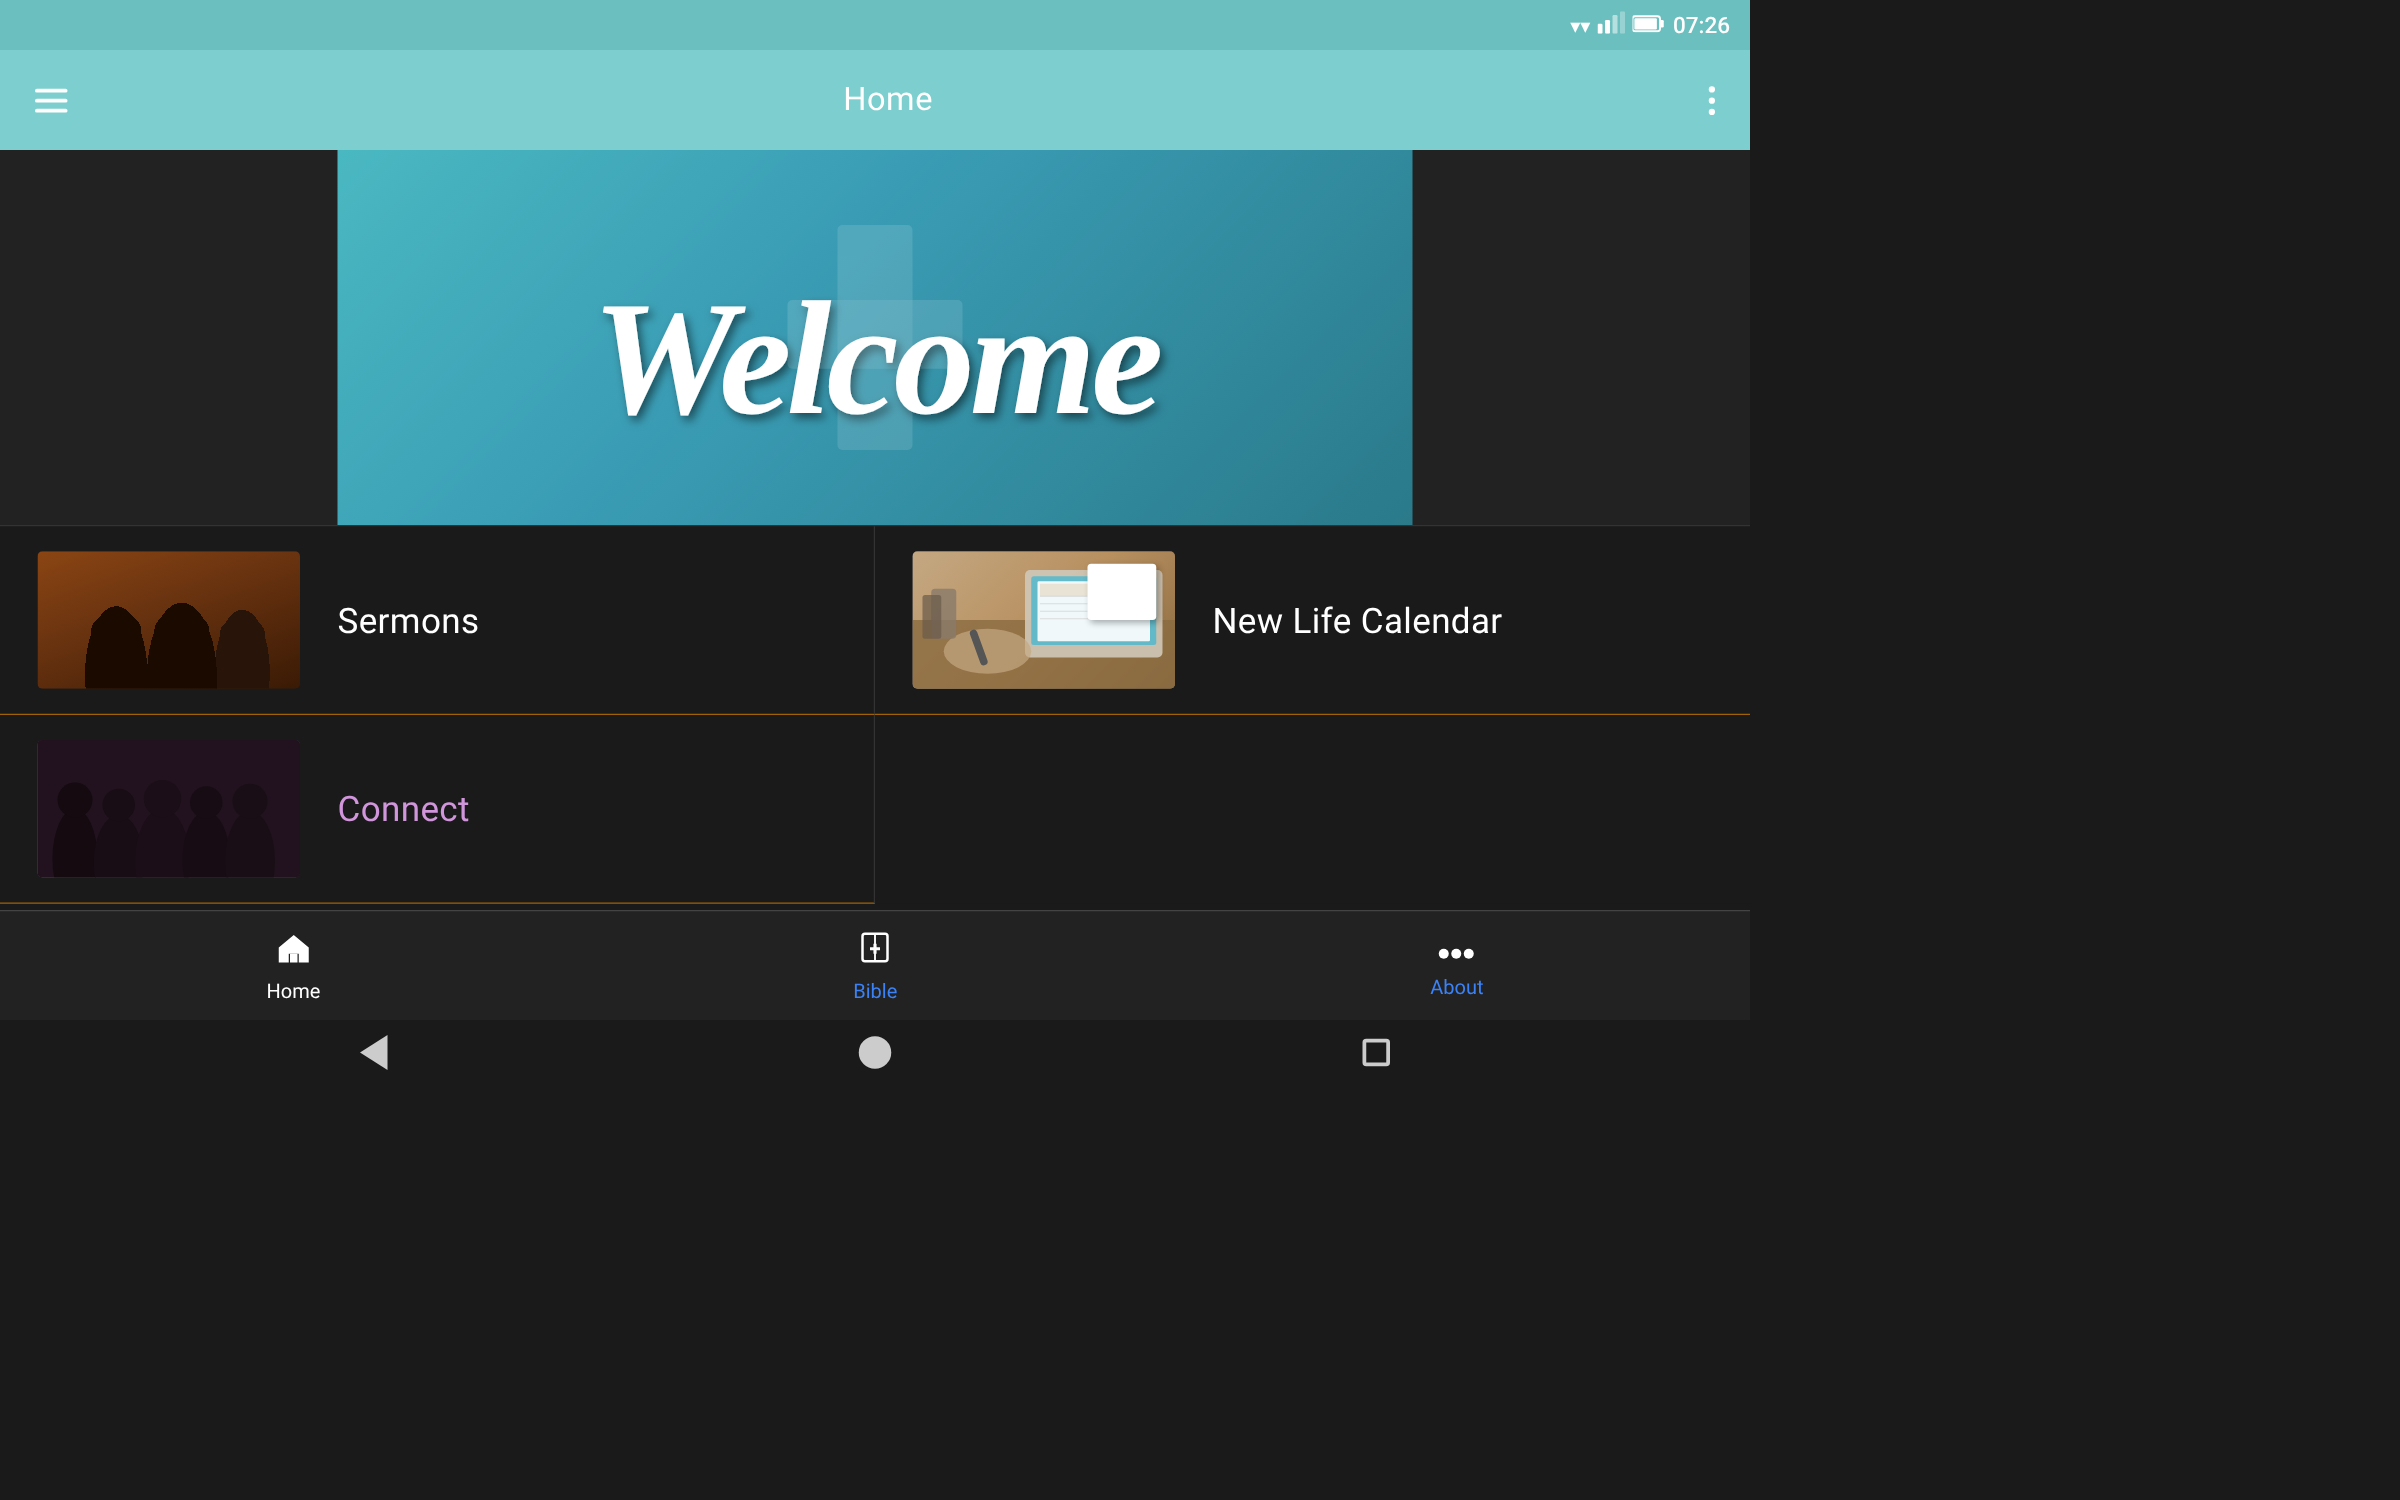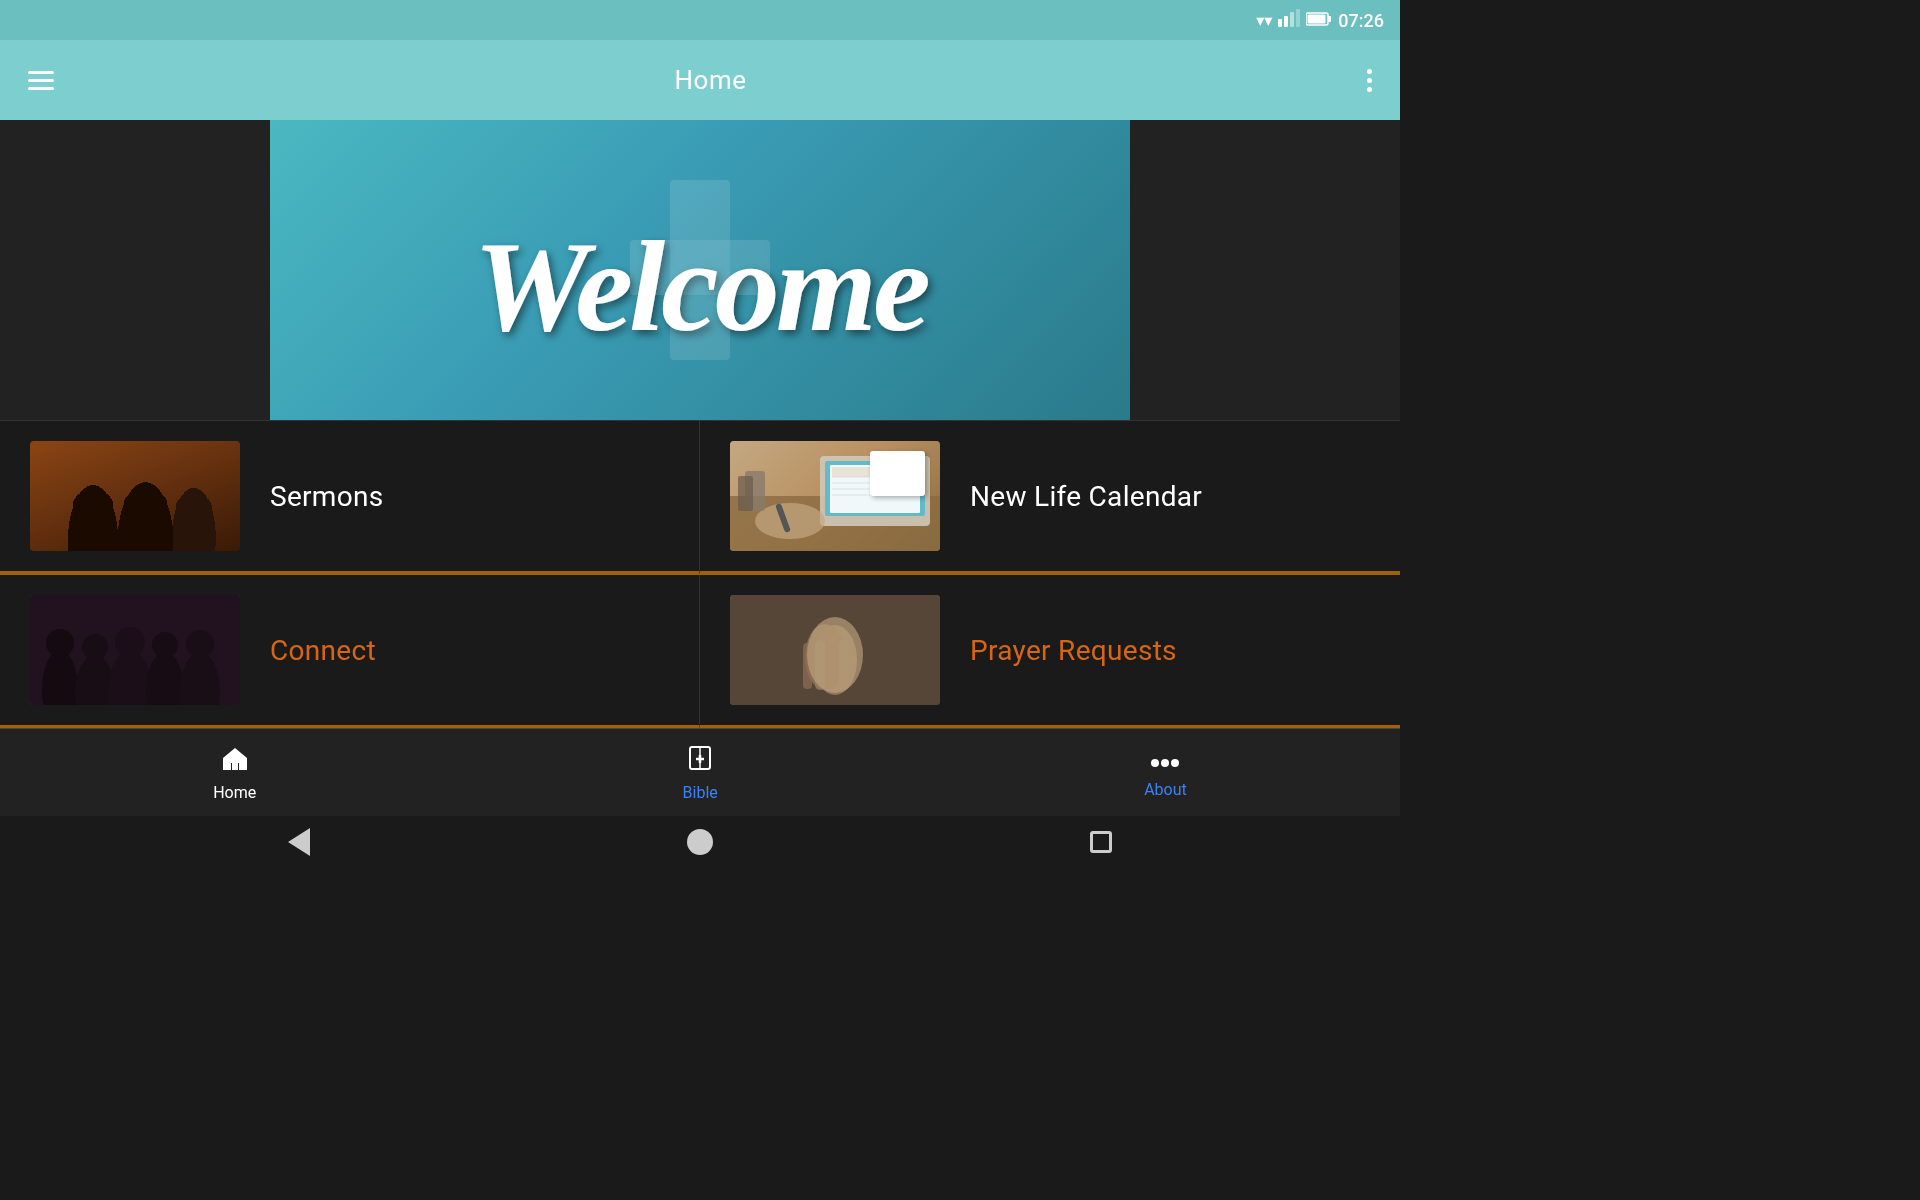--- a/index.html
+++ b/index.html
@@ -167,21 +167,21 @@
       grid-template-columns: 1fr 1fr;
       background: #1a1a1a;
       border-top: 1px solid #333;
     }
 
     .card {
       display: flex;
       align-items: center;
       gap: 30px;
       padding: 20px 30px;
-      border-bottom: 4px solid #a16207;
+      border-bottom: 1px solid #a16207;
       cursor: pointer;
       min-height: 110px;
     }
 
     .card:nth-child(1) {
       border-right: 1px solid #333;
     }
 
     .card:nth-child(2) {
       border-right: none;
@@ -237,21 +237,21 @@
     }
 
     .card-label {
       color: white;
       font-size: 28px;
       font-weight: 400;
       letter-spacing: 0.3px;
     }
 
     .card-label-partial {
-      color: #f97316;
+      color: #f0abfc;
       font-size: 28px;
       font-weight: 400;
       letter-spacing: 0.3px;
       opacity: 0.85;
     }
 
     
     .bottom-nav {
       position: absolute;
       bottom: 52px;
@@ -458,40 +458,20 @@
             <ellipse cx="170" cy="97" rx="20" ry="40" fill="#100a10"></ellipse>
             <circle cx="170" cy="49" r="14" fill="#100a10"></circle>
 
             <rect width="210" height="110" fill="rgba(80,40,60,0.15)"></rect>
           </svg>
         </div>
       </div>
       <span class="card-label-partial">Connect</span>
     </div>
 
-    <div class="card">
-      <div class="card-thumbnail">
-        <div class="thumb-prayer">
-          <svg width="210" height="110" viewBox="0 0 210 110">
-            <rect width="210" height="110" fill="#6a5a4a"></rect>
-
-            <ellipse cx="105" cy="65" rx="22" ry="35" fill="#c4a882" opacity="0.9"></ellipse>
-            <ellipse cx="95" cy="62" rx="20" ry="33" fill="#b89870" opacity="0.9"></ellipse>
-            <rect x="85" y="45" width="10" height="50" rx="5" fill="#c4a882" opacity="0.8"></rect>
-            <rect x="97" y="42" width="10" height="52" rx="5" fill="#b89870" opacity="0.8"></rect>
-            <rect x="109" y="45" width="10" height="50" rx="5" fill="#c4a882" opacity="0.75"></rect>
-            <rect x="73" y="48" width="9" height="46" rx="4" fill="#b89070" opacity="0.75"></rect>
-
-            <rect width="210" height="110" fill="rgba(40,25,15,0.3)"></rect>
-            <ellipse cx="105" cy="60" rx="28" ry="38" fill="#c4a882" opacity="0.6"></ellipse>
-          </svg>
-        </div>
-      </div>
-      <span class="card-label-partial">Prayer Requests</span>
-    </div>
 
   </div>
 </div>
 
 <div class="bottom-nav">
   <div class="nav-item active">
     <span class="nav-icon">
       <svg width="28" height="28" viewBox="0 0 28 28" fill="white">
         <path d="M14 4 L26 14 L26 26 L18 26 L18 19 L10 19 L10 26 L2 26 L2 14 Z"></path>
         <rect x="11" y="19" width="6" height="7" fill="white"></rect>

